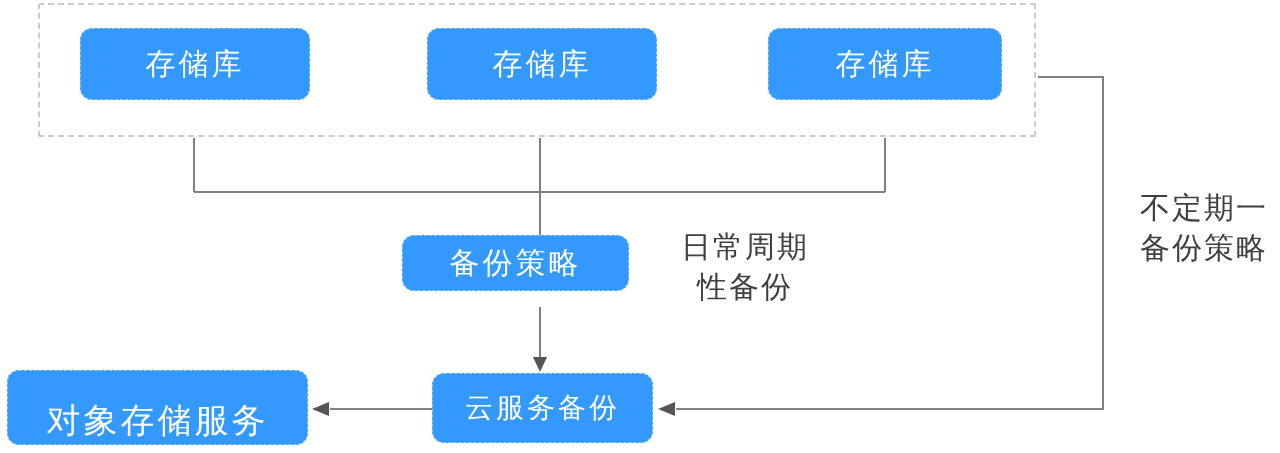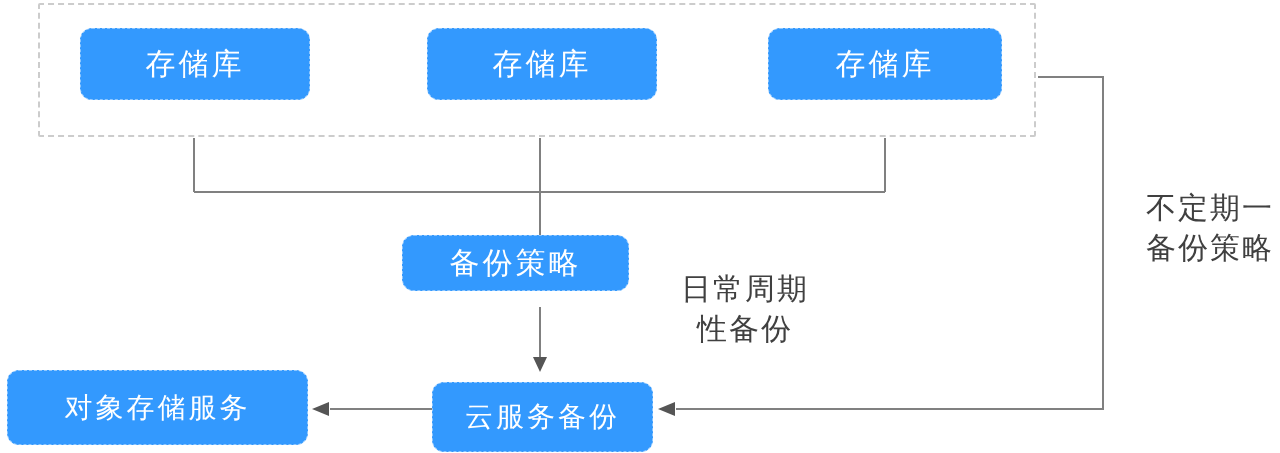--- a/index.html
+++ b/index.html
@@ -28,21 +28,21 @@
     border:1px dashed rgba(255,255,255,0.45);
     border-radius:12px;
     box-sizing:border-box;
     z-index:3;
     letter-spacing:3px;
     white-space:nowrap;
   }
   .vault{font-size:30px;}
   .policy{font-size:30px;}
   .csb{font-size:28px;}
-  .oss{font-size:28px;}
+  .oss{font-size:34px;align-items:flex-end;}
   .annotation{
     position:absolute;
     color:var(--label-text,#404040);
     z-index:3;
     text-align:center;
     line-height:40px;
     font-size:30px;
     letter-spacing:2px;
     white-space:nowrap;
   }
@@ -79,31 +79,31 @@
     <span>存储库</span>
   </div>
   <div class="box vault" style="left:768px;top:28px;width:234px;height:72px;">
     <span>存储库</span>
   </div>
 
   <div class="box policy" style="left:402px;top:235px;width:227px;height:56px;">
     <span>备份策略</span>
   </div>
 
-  <div class="annotation" style="left:670px;top:227px;width:150px;margin-top:42px;">
+  <div class="annotation" style="left:670px;top:227px;width:150px;">
     <div>日常周期</div>
     <div>性备份</div>
   </div>
 
-  <div class="box csb" style="left:432px;top:382px;width:221px;height:70px;">
+  <div class="box csb" style="left:432px;top:373px;width:221px;height:70px;">
     <span>云服务备份</span>
   </div>
 
   <div class="box oss" style="left:7px;top:370px;width:301px;height:75px;">
     <span>对象存储服务</span>
   </div>
 
-  <div class="annotation" style="left:1134px;top:188px;width:140px;text-align:right;">
+  <div class="annotation" style="left:1134px;top:188px;width:140px;text-align:center;">
     <div>不定期一</div>
     <div>备份策略</div>
   </div>
 
 </div>
 
 </body></html>

